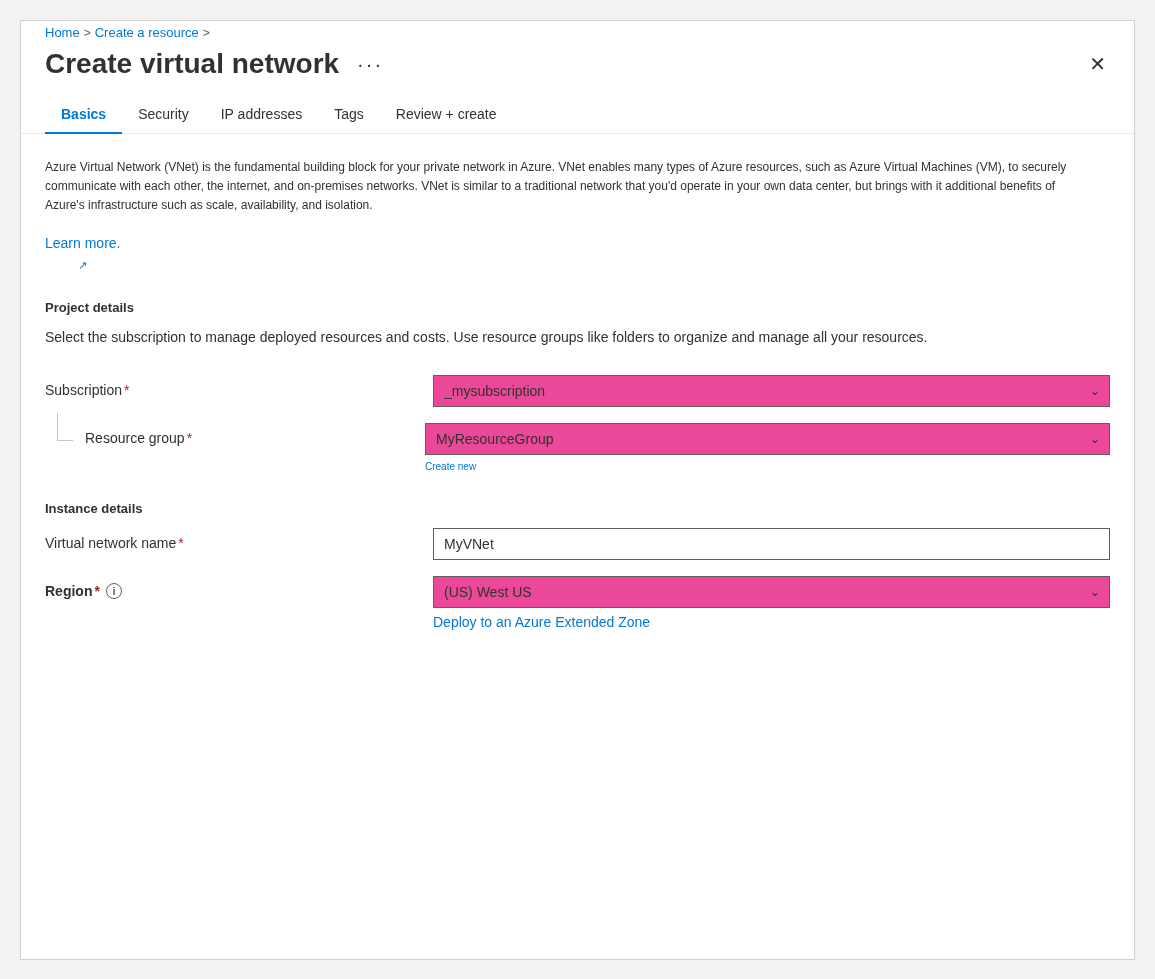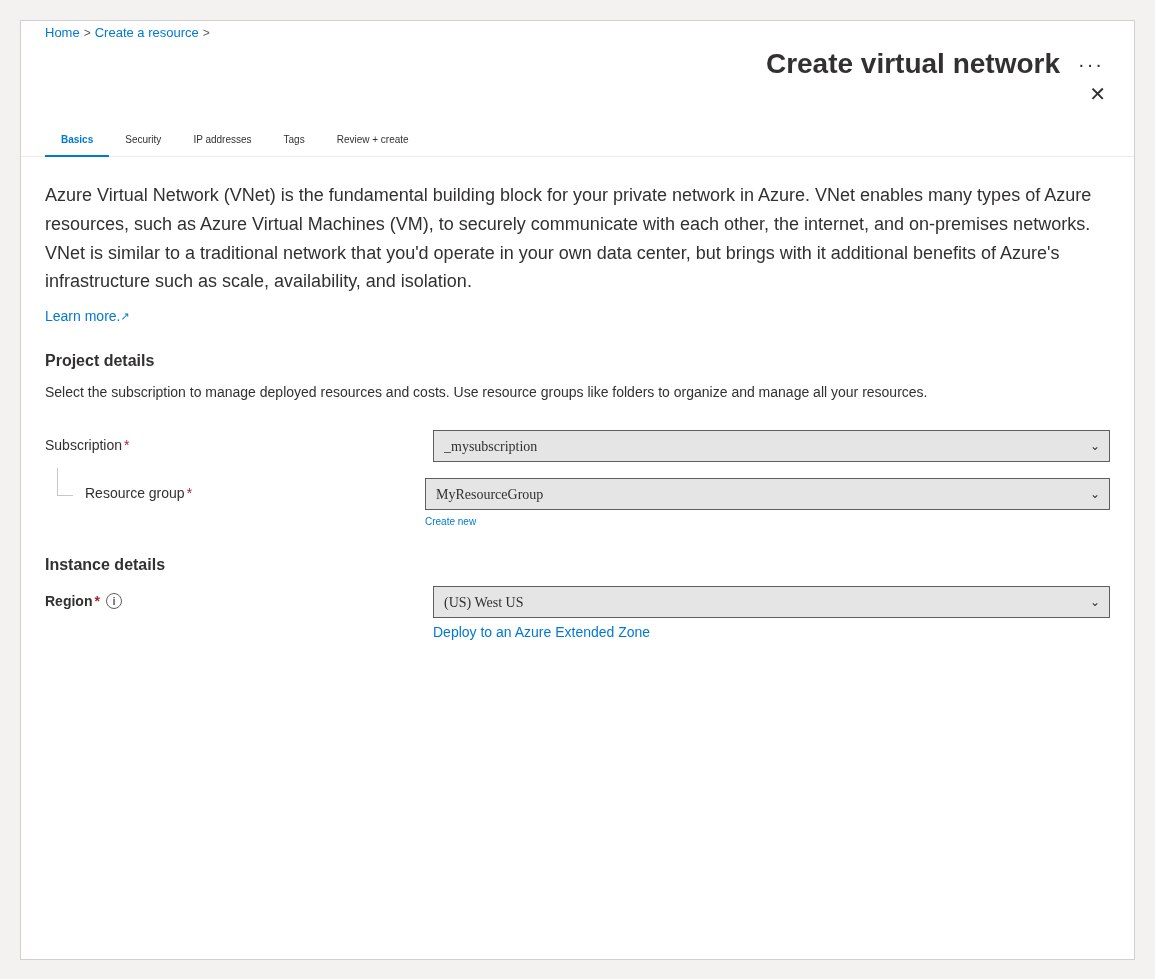--- a/index.html
+++ b/index.html
@@ -35,24 +35,23 @@
       color: #0078d4;
       cursor: pointer;
       text-decoration: none;
     }
     .breadcrumb-separator {
       color: #605e5c;
       font-size: 12px;
     }
     .title-row {
       display: flex;
-      align-items: flex-end;
+      align-items: center;
       justify-content: space-between;
       margin-bottom: 16px;
-      flex-direction: column;
     }
     .title-left {
       display: flex;
       align-items: center;
       gap: 12px;
     }
     .page-title {
       font-size: 28px;
       font-weight: 600;
       color: #323130;
@@ -77,55 +76,56 @@
     }
     .tabs {
       display: flex;
       gap: 0;
       border-bottom: 1px solid #edebe9;
       padding: 0 24px;
     }
     .tab {
       padding: 10px 16px;
       cursor: pointer;
-      font-size: 10px;
+      font-size: 14px;
       color: #323130;
       border-bottom: 2px solid transparent;
       margin-bottom: -1px;
       white-space: nowrap;
     }
     .tab.active {
       color: #0078d4;
       border-bottom: 2px solid #0078d4;
       font-weight: 600;
     }
     .content {
       padding: 24px 24px;
     }
     .description-text {
-      font-size: 18px;
+      font-size: 12px;
       color: #323130;
       line-height: 1.6;
       max-width: 1050px;
-      margin-bottom: 12px;
+      margin-bottom: 19px;
     }
     .learn-more {
       color: #0078d4;
       text-decoration: none;
       font-size: 14px;
       cursor: pointer;
       display: inline-flex;
       align-items: center;
-      gap: 0;
+      gap: 8px;
+      flex-direction: column;
     }
     .learn-more-icon {
       font-size: 11px;
     }
     .section-title {
-      font-size: 16px;
+      font-size: 13px;
       font-weight: 700;
       color: #323130;
       margin-bottom: 12px;
       margin-top: 28px;
     }
     .section-desc {
       font-size: 14px;
       color: #323130;
       line-height: 1.5;
       margin-bottom: 27px;
@@ -172,28 +172,27 @@
       margin-left: 12px;
       margin-top: -10px;
     }
     .form-control-col {
       flex: 1;
     }
     .dropdown {
       width: 100%;
       height: 32px;
       border: 1px solid #605e5c;
-      background: #e5e5e5;
+      background: #ec4899;
       font-size: 14px;
       color: #323130;
       padding: 0 32px 0 10px;
       appearance: none;
       cursor: pointer;
       outline: none;
-      font-family: Liberation Serif, serif;
     }
     .select-wrapper {
       position: relative;
       width: 100%;
     }
     .select-chevron {
       position: absolute;
       right: 10px;
       top: 50%;
       transform: translateY(-50%);
@@ -332,20 +331,30 @@
           <span class="select-chevron">⌄</span>
         </div>
         <a class="create-new-link">Create new</a>
       </div>
     </div>
 
     
     <div class="instance-section">
       <h2 class="section-title">Instance details</h2>
 
+      <div class="form-row">
+        <div class="form-label-col">
+          <span class="form-label">
+            <span>Virtual network name</span><span class="required">*</span>
+          </span>
+        </div>
+        <div class="form-control-col">
+          <input type="text" class="text-input" value="MyVNet" style="">
+        </div>
+      </div>
 
       <div class="form-row">
         <div class="form-label-col">
           <div class="region-label-row">
             <span class="form-label">
               <span>Region</span><span class="required">*</span>
             </span>
             <span class="info-icon">i</span>
           </div>
         </div>

